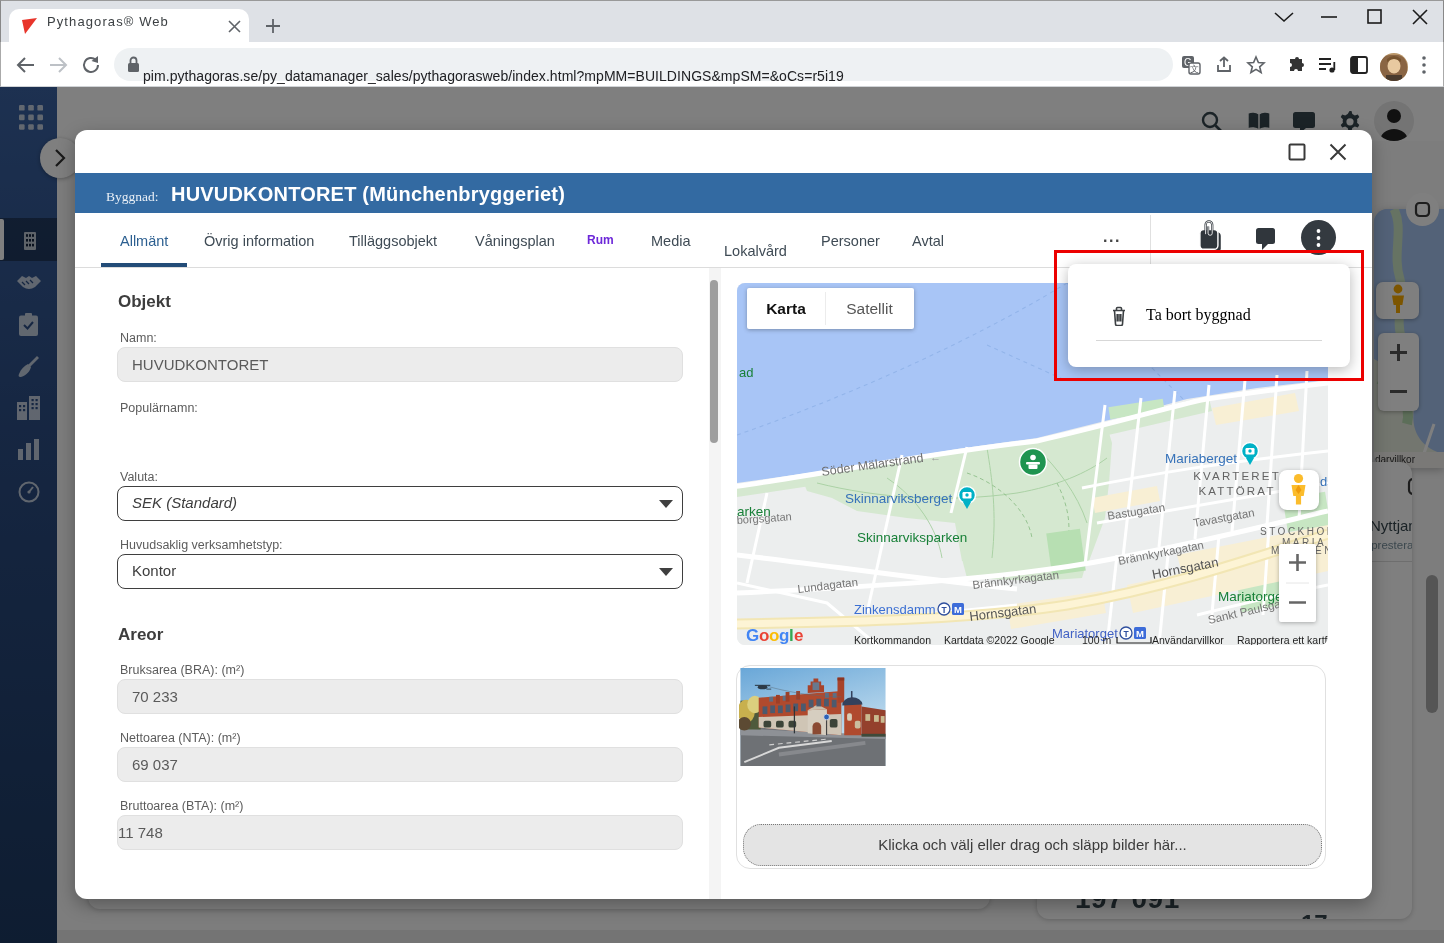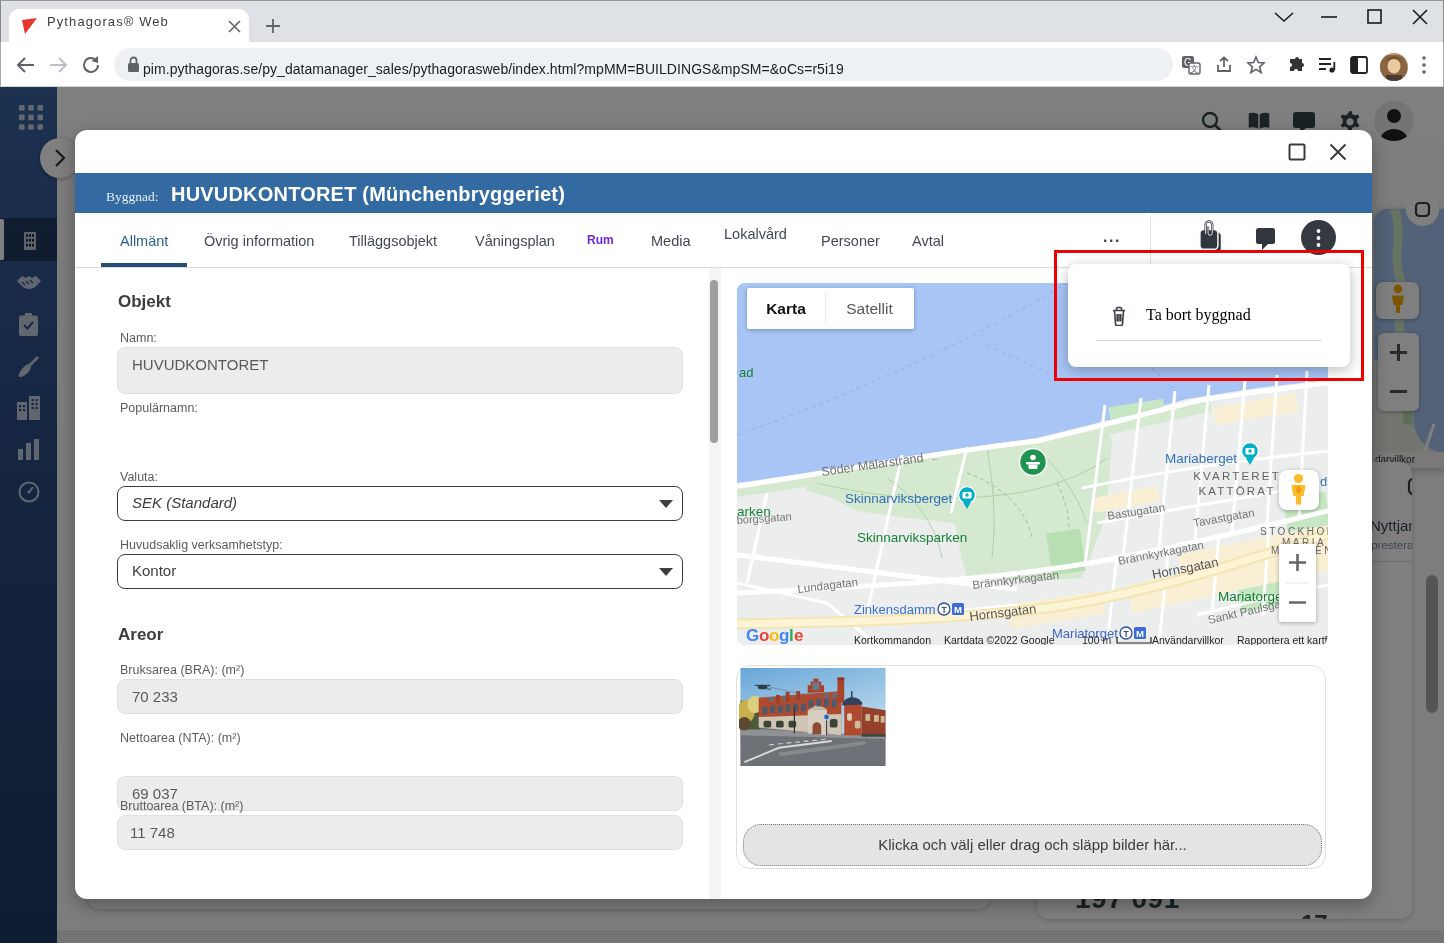--- a/index.html
+++ b/index.html
@@ -46,21 +46,21 @@
     </svg>
   <svg class="abs" style="left:79px;top:12px" width="22" height="22">
       <path d="M18,11 a7,7 0 1 1 -2.2,-5.1" stroke="#5f6368" stroke-width="2" fill="none"></path>
       <polygon points="18,2 18,9 11.5,7" fill="#5f6368"></polygon>
     </svg>
   <div class="abs" style="left:113px;top:6px;width:1059px;height:33px;background:#eef1f3;border-radius:17px;"></div>
   <svg class="abs" style="left:125px;top:13px" width="15" height="19">
       <rect x="2" y="8" width="11" height="9" rx="1.5" fill="#5f6368"></rect>
       <path d="M4.5,8 V5.5 a3,3 0 0 1 6,0 V8" stroke="#5f6368" stroke-width="1.8" fill="none"></path>
     </svg>
-  <div class="abs" style="left:142px;top:19px;font-size:14px;color:#202124;letter-spacing:0.05px;">pim.pythagoras.se/py_datamanager_sales/pythagorasweb/index.html?mpMM=BUILDINGS&amp;mpSM=&amp;oCs=r5i19</div>
+  <div class="abs" style="left:142px;top:26px;font-size:14px;color:#202124;letter-spacing:0.05px;">pim.pythagoras.se/py_datamanager_sales/pythagorasweb/index.html?mpMM=BUILDINGS&amp;mpSM=&amp;oCs=r5i19</div>
 
   <svg class="abs" style="left:1180px;top:13px" width="20" height="20">
       <rect x="1" y="1" width="12" height="12" rx="2" fill="#5f6368"></rect>
       <text x="7" y="11" font-size="10" fill="#fff" text-anchor="middle" font-family="Liberation Sans">G</text>
       <rect x="8" y="8" width="11" height="11" rx="2" fill="#fff" stroke="#5f6368" stroke-width="1.4"></rect>
       <text x="13.5" y="17" font-size="9" fill="#5f6368" text-anchor="middle" font-family="Liberation Sans">文</text>
     </svg>
   <svg class="abs" style="left:1213px;top:13px" width="20" height="20">
       <path d="M4,10 V16 H16 V10" stroke="#5f6368" stroke-width="1.8" fill="none"></path>
       <path d="M10,12 V3 M6,6 L10,2.5 L14,6" stroke="#5f6368" stroke-width="1.8" fill="none"></path>
@@ -253,21 +253,21 @@
   <div class="abs" style="left:0;top:43px;width:1297px;height:40px;background:#336aa2;"></div>
   <div class="abs" style="left:31px;top:59px;font-size:13.5px;color:#e9eff6;font-family:Liberation Serif, serif;">Byggnad:</div>
   <div class="abs" style="left:96px;top:53px;font-size:20px;font-weight:bold;color:#fff;letter-spacing:0.2px;">HUVUDKONTORET (Münchenbryggeriet)</div>
 
   <div class="abs" style="left:45px;top:103px;font-size:14.5px;color:#2c5f90;">Allmänt</div>
   <div class="abs" style="left:129px;top:103px;font-size:14.5px;color:#3f4b55;">Övrig information</div>
   <div class="abs" style="left:274px;top:103px;font-size:14.5px;color:#3f4b55;">Tilläggsobjekt</div>
   <div class="abs" style="left:400px;top:103px;font-size:14.5px;color:#3f4b55;">Våningsplan</div>
   <div class="abs" style="left:512px;top:103px;font-size:12px;color:#6d28d9;font-weight:bold;">Rum</div>
   <div class="abs" style="left:576px;top:103px;font-size:14.5px;color:#3f4b55;">Media</div>
-  <div class="abs" style="left:649px;top:96px;font-size:14.5px;color:#3f4b55;">Lokalvård</div>
+  <div class="abs" style="left:649px;top:113px;font-size:14.5px;color:#3f4b55;">Lokalvård</div>
   <div class="abs" style="left:746px;top:103px;font-size:14.5px;color:#3f4b55;">Personer</div>
   <div class="abs" style="left:837px;top:103px;font-size:14.5px;color:#3f4b55;">Avtal</div>
   <div class="abs" style="left:1028px;top:98px;font-size:16px;font-weight:bold;color:#454545;letter-spacing:1.5px;">...</div>
   <div class="abs" style="left:26px;top:133px;width:86px;height:3.5px;background:#234c78;"></div>
   <div class="abs" style="left:1075px;top:85px;width:1px;height:52px;background:#e0e0e0;"></div>
   <div class="abs" style="left:0;top:137px;width:1297px;height:1px;background:#dcdcdc;"></div>
 
   <svg class="abs" style="left:1123px;top:89px" width="28" height="36" viewBox="0 0 29.5 38">
     <rect x="5" y="14" width="19" height="21" rx="4" fill="#30363c"></rect>
     <rect x="2" y="11" width="19" height="21" rx="4" fill="#30363c" stroke="#fff" stroke-width="1.5"></rect>
@@ -280,39 +280,39 @@
     </svg>
   <div class="abs" style="left:1226px;top:90px;width:35px;height:35px;border-radius:50%;background:#343a40;"></div>
   <svg class="abs" style="left:1240px;top:98px" width="7" height="20">
       <circle cx="3.5" cy="3" r="1.9" fill="#fff"></circle>
       <circle cx="3.5" cy="10" r="1.9" fill="#fff"></circle>
       <circle cx="3.5" cy="17" r="1.9" fill="#fff"></circle>
     </svg>
 
   <div class="abs" style="left:43px;top:162px;font-size:17px;font-weight:bold;color:#3d3d3d;">Objekt</div>
   <div class="abs" style="left:45px;top:201px;font-size:12.5px;color:#5c5c5c;">Namn:</div>
-  <div class="abs" style="left:42px;top:217px;width:566px;height:47px;background:#ececec;border:1px solid #e0e0e0;border-radius:8px;line-height:33px;padding-left:14px;font-size:15px;color:#5a5a5a;">HUVUDKONTORET</div>
+  <div class="abs" style="left:42px;top:217px;width:566px;height:35px;background:#ececec;border:1px solid #e0e0e0;border-radius:8px;line-height:33px;padding-left:14px;font-size:15px;color:#5a5a5a;">HUVUDKONTORET</div>
   <div class="abs" style="left:45px;top:271px;font-size:12.5px;color:#5c5c5c;">Populärnamn:</div>
   <div class="abs" style="left:45px;top:340px;font-size:12.5px;color:#5c5c5c;">Valuta:</div>
   <div class="abs" style="left:42px;top:356px;width:566px;height:35px;background:#fff;border:1.5px solid #3f3f3f;border-radius:8px;line-height:32px;padding-left:14px;font-size:15px;color:#3d3d3d;font-style:italic;">SEK (Standard)</div>
   <svg class="abs" style="left:584px;top:370px" width="14" height="8">
       <polygon points="0,0 14,0 7,8" fill="#3f3f3f"></polygon>
     </svg>
   <div class="abs" style="left:45px;top:408px;font-size:12.5px;color:#5c5c5c;">Huvudsaklig verksamhetstyp:</div>
   <div class="abs" style="left:42px;top:424px;width:566px;height:35px;background:#fff;border:1.5px solid #3f3f3f;border-radius:8px;line-height:32px;padding-left:14px;font-size:15px;color:#3d3d3d;">Kontor</div>
   <svg class="abs" style="left:584px;top:438px" width="14" height="8">
       <polygon points="0,0 14,0 7,8" fill="#3f3f3f"></polygon>
     </svg>
   <div class="abs" style="left:43px;top:495px;font-size:17px;font-weight:bold;color:#3d3d3d;">Areor</div>
   <div class="abs" style="left:45px;top:533px;font-size:12.5px;color:#5c5c5c;">Bruksarea (BRA): (m²)</div>
   <div class="abs" style="left:42px;top:549px;width:566px;height:35px;background:#ececec;border:1px solid #e0e0e0;border-radius:8px;line-height:33px;padding-left:14px;font-size:15px;color:#5a5a5a;">70 233</div>
   <div class="abs" style="left:45px;top:601px;font-size:12.5px;color:#5c5c5c;">Nettoarea (NTA): (m²)</div>
-  <div class="abs" style="left:42px;top:617px;width:566px;height:35px;background:#ececec;border:1px solid #e0e0e0;border-radius:8px;line-height:33px;padding-left:14px;font-size:15px;color:#5a5a5a;margin-top:29px;">69 037</div>
+  <div class="abs" style="left:42px;top:617px;width:566px;height:35px;background:#ececec;border:1px solid #e0e0e0;border-radius:8px;line-height:33px;padding-left:14px;font-size:15px;color:#5a5a5a;">69 037</div>
   <div class="abs" style="left:45px;top:669px;font-size:12.5px;color:#5c5c5c;">Bruttoarea (BTA): (m²)</div>
-  <div class="abs" style="left:42px;top:685px;width:566px;height:35px;background:#ececec;border:1px solid #e0e0e0;border-radius:8px;line-height:33px;padding-left:12px;font-size:15px;color:#5a5a5a;">11 748</div>
+  <div class="abs" style="left:42px;top:685px;width:566px;height:35px;background:#ececec;border:1px solid #e0e0e0;border-radius:8px;line-height:33px;padding-left:0;font-size:15px;color:#5a5a5a;">11 748</div>
 
   <div class="abs" style="left:634px;top:138px;width:12px;height:631px;background:#f4f4f4;"></div>
   <div class="abs" style="left:635px;top:150px;width:8px;height:163px;background:#9e9e9e;border-radius:4px;"></div>
 
   <div class="abs" id="mapbox" style="left:662px;top:153px;width:591px;height:362px;background:#eceeee;border-radius:8px;overflow:hidden;">
     <svg width="591" height="362" style="position:absolute;left:0;top:0;">
 
       <rect x="0" y="0" width="591" height="362" fill="#eceeee"></rect>
       <polygon points="0,0 591,0 591,97 520,105 450,116 380,135 300,155 220,166 120,183 0,200" fill="#a8c5f6"></polygon>
       <g stroke="#8fb2e8" stroke-width="1.1" stroke-dasharray="4,4" fill="none" opacity="0.85">

